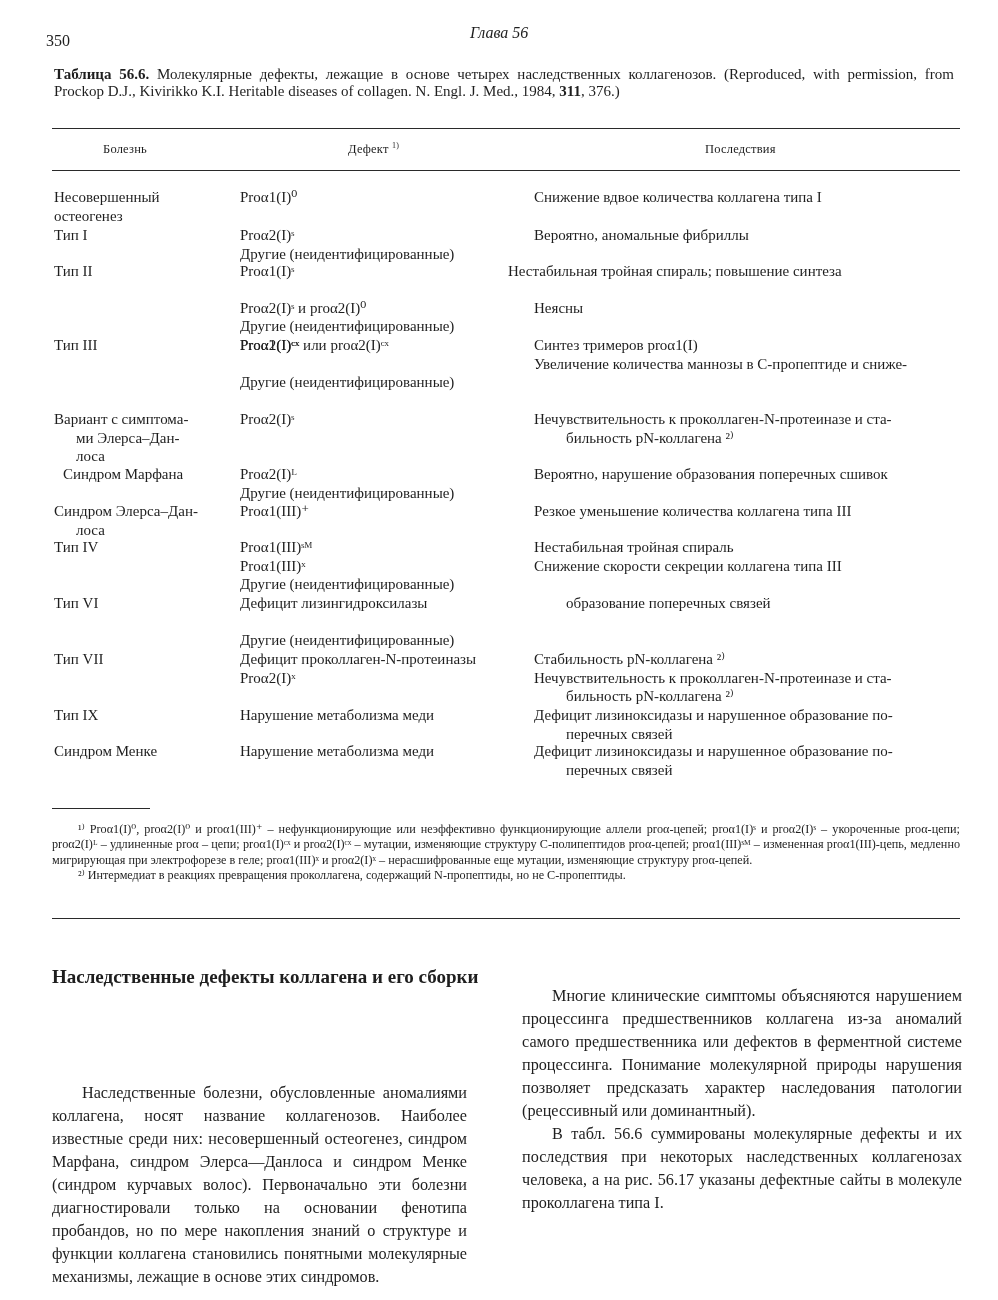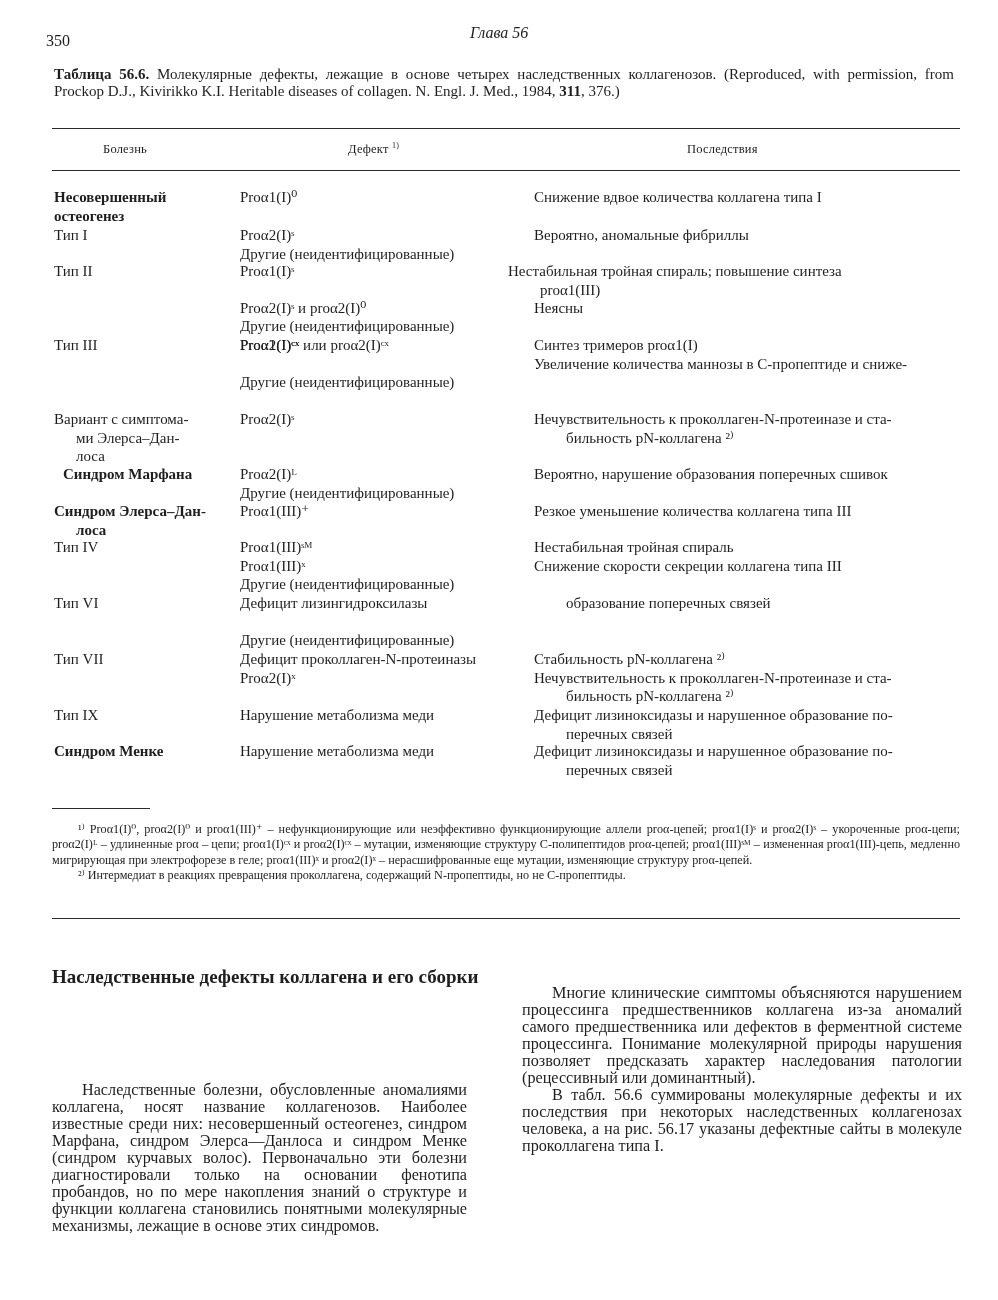--- a/index.html
+++ b/index.html
@@ -8,45 +8,45 @@
   .abs { position:absolute; }
   #running-head { top:24px; left:0; width:998px; height:22px; font-size:16px; }
   #page-number { position:absolute; left:46px; top:8px; }
   #chapter-title { position:absolute; left:470px; top:0; font-style:italic; }
   #caption { top:66px; left:54px; width:900px; font-size:15px; line-height:17px; text-align:justify; }
   #caption b { font-weight:bold; }
   .rule { position:absolute; left:52px; width:908px; height:0; border-top:1.3px solid #2a2a2a; }
   .hdr { position:absolute; top:142px; font-size:12.5px; letter-spacing:0.2px; }
   .hdr sup { font-size:8px; }
   .cell { position:absolute; font-size:15px; line-height:18.5px; white-space:nowrap; }
-  .cell.bold { font-weight:bold; }
+  .cell.bold { font-weight:normal; }
   sup { font-size:9.5px; line-height:0; vertical-align:super; }
   #fn-rule { position:absolute; left:52px; top:808px; width:98px; border-top:1px solid #2a2a2a; }
   #footnotes { position:absolute; top:822px; left:52px; width:908px; font-size:12.2px; line-height:15.3px; text-align:justify; }
   #footnotes p { margin:0; text-indent:26px; }
   #section-title { top:966px; left:52px; width:430px; font-size:19px; line-height:22px; font-weight:bold; }
-  .body-col { position:absolute; font-size:16.2px; line-height:17px; text-align:justify; }
+  .body-col { position:absolute; font-size:16.2px; line-height:23px; text-align:justify; }
   .body-col p { margin:0; text-indent:30px; }
   #col-left { top:1082px; left:52px; width:415px; }
   #col-right { top:985px; left:522px; width:440px; }
 </style>
 </head>
 <body>
 
 <div id="running-head" class="abs">
   <span id="page-number">350</span>
   <span id="chapter-title">Глава 56</span>
 </div>
 
 <div id="caption" class="abs"><b>Таблица 56.6.</b><span> Молекулярные дефекты, лежащие в основе четырех наследственных коллагенозов. (Reproduced, with permission, from Prockop D.J., Kivirikko K.I. Heritable diseases of collagen. N. Engl. J. Med., 1984, </span><b>311</b><span>, 376.)</span></div>
 
 <div class="rule" style="top:128px"></div>
 <div class="hdr" style="left:103px">Болезнь</div>
 <div class="hdr" style="left:348px"><span>Дефект</span> <sup>1)</sup></div>
-<div class="hdr" style="left:687px">Последствия</div>
+<div class="hdr" style="left:705px">Последствия</div>
 <div class="rule" style="top:170px"></div>
 
 <div id="table-body">
     <div class="cell bold" style="left: 54px; top: 188px;">
       <span style="display: block;">Несовершенный</span>
       <span style="display: block;">остеогенез</span>
     </div>
     <div class="cell" style="left: 240px; top: 188px;">Proα1(I)⁰</div>
     <div class="cell" style="left: 534px; top: 188px;">
       <span style="display: block;">Снижение вдвое количества коллагена типа I</span>
@@ -60,21 +60,20 @@
       <span style="display: block;">Вероятно, аномальные фибриллы</span>
     </div>
     <div class="cell" style="left: 54px; top: 262px;">
       <span style="display: block;">Тип II</span>
     </div>
     <div class="cell" style="left: 240px; top: 262px;">Proα1(I)ˢ</div>
     <div class="cell" style="left: 240px; top: 299px;">Proα2(I)ˢ и proα2(I)⁰</div>
     <div class="cell" style="left: 240px; top: 317px;">Другие (неидентифицированные)</div>
     <div class="cell" style="left: 508px; top: 262px;">
       <span style="display: block;">Нестабильная тройная спираль; повышение синтеза</span>
-      <span style="display: block; padding-left: 32px;">proα1(III)</span>
     </div>
     <div class="cell" style="left: 534px; top: 299px;">
       <span style="display: block;">Неясны</span>
     </div>
     <div class="cell" style="left: 54px; top: 336px;">
       <span style="display: block;">Тип III</span>
     </div>
     <div class="cell" style="left: 240px; top: 336px;">Proα2(I)ᶜˣ</div>
     <div class="cell" style="left: 240px; top: 336px;">Proα1(I)ᶜˣ или proα2(I)ᶜˣ</div>
     <div class="cell" style="left: 240px; top: 373px;">Другие (неидентифицированные)</div>

